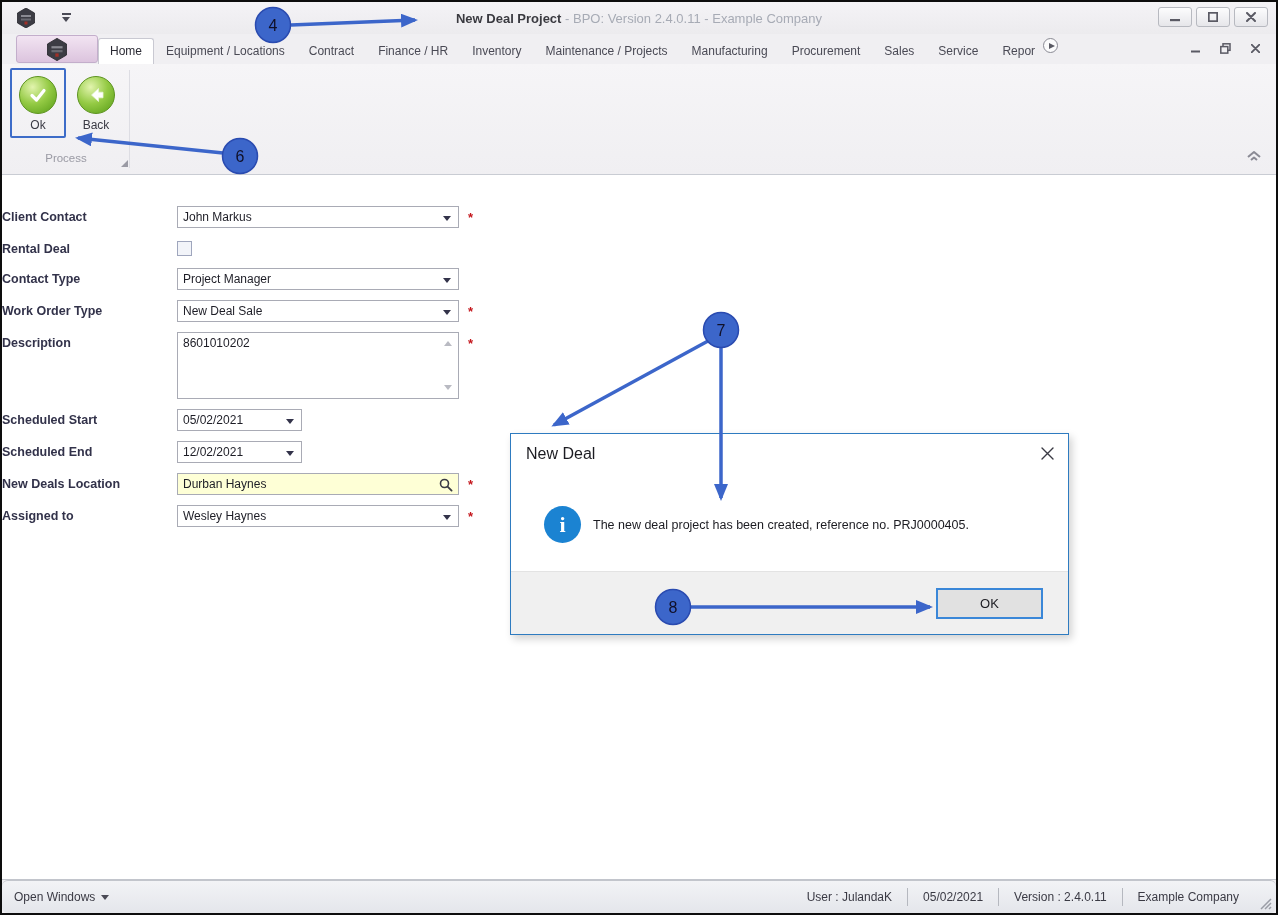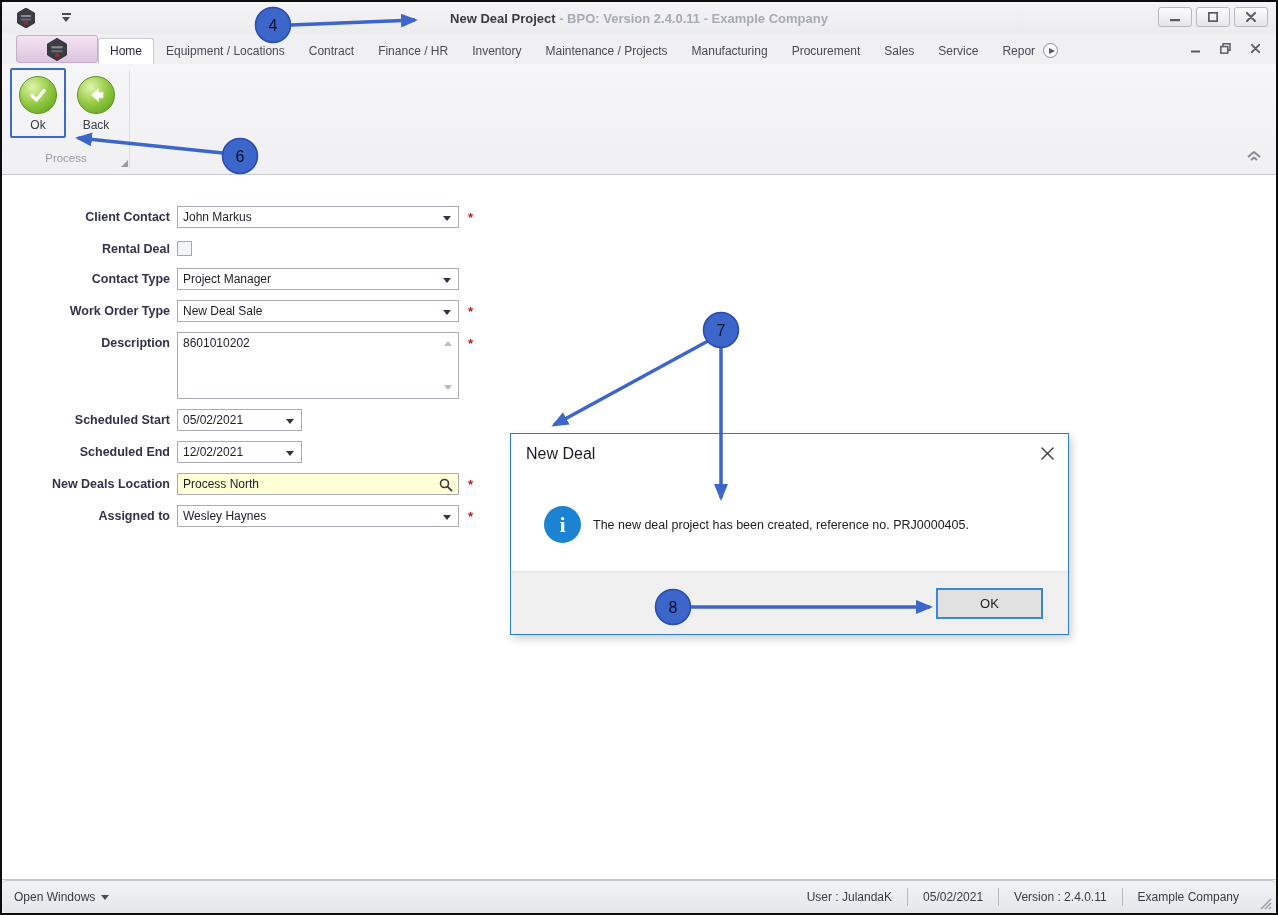--- a/index.html
+++ b/index.html
@@ -24,41 +24,41 @@
   .qat-chevron { margin-left: 24px; width: 14px; height: 10px; position: relative; cursor: default; }
   .qat-chevron .bar { position: absolute; top: 0; left: 2px; width: 9px; height: 2px; background: #4a4a55; }
   .qat-chevron .tri { position: absolute; top: 4px; left: 2px; width: 0; height: 0;
     border-left: 4.5px solid transparent; border-right: 4.5px solid transparent; border-top: 5px solid #4a4a55; }
   .title-center {
     position: absolute; left: 0; right: 0; top: 0; height: 32px;
     display: flex; align-items: center; justify-content: center;
     font-size: 13px; pointer-events: none; white-space: pre;
   }
   .title-primary { font-weight: bold; color: #3a3a40; }
-  .title-secondary { color: #a7abb5; font-weight: bold; }
+  .title-secondary { color: #a7abb5; font-weight: normal; }
   .win-controls { position: absolute; right: 8px; top: 5px; display: flex; gap: 4px; }
   .win-btn {
     width: 34px; height: 20px; border: 1px solid #b7b9c0; border-radius: 3px;
     background: linear-gradient(#fcfcfd, #e6e6ea);
     display: flex; align-items: center; justify-content: center;
   }
   .win-btn svg { display: block; }
 
   
   .tabrow {
     position: relative; height: 30px; display: flex; align-items: flex-end;
     background: #f0eff2;
   }
   .app-button {
     position: absolute; left: 14px; top: 1px; width: 82px; height: 28px;
     border: 1px solid #c3aecb; border-radius: 3px;
     background: linear-gradient(#f2e4f2, #dcc4de);
     display: flex; align-items: center; justify-content: center;
   }
-  .tabs { display: flex; margin-left: 96px; height: 26px; align-items: flex-end; }
+  .tabs { display: flex; margin-left: 96px; height: 26px; }
   .tab {
     padding: 5px 11px; font-size: 12px; color: #4a4a55; height: 26px;
     border: 1px solid transparent; white-space: nowrap;
   }
   .tab.active {
     background: #ffffff; border: 1px solid #c9c9d2; border-bottom: none;
     border-radius: 3px 3px 0 0; color: #2a2a33;
   }
   .tab-scroll {
     width: 15px; height: 15px; border-radius: 50%; border: 1px solid #8a8a94;
@@ -103,21 +103,21 @@
   .ribbon-collapse { position: absolute; right: 14px; bottom: 8px; }
 
   
   .content {
     position: relative; height: 705px; background: #ffffff;
     border-bottom: 1px solid #c2c5cc;
   }
   .form { position: absolute; left: 0; top: 31px; }
   .frow { display: flex; align-items: flex-start; margin-bottom: 10px; }
   .flabel {
-    width: 175px; text-align: right; padding-right: 7px; padding-top: 4px;
+    width: 175px; text-align: left; padding-right: 7px; padding-top: 4px;
     font-weight: bold; font-size: 12.5px; color: #32324a; white-space: nowrap;
   }
   .fwidget { position: relative; }
   .combo {
     width: 282px; height: 22px; border: 1px solid #a9abb5; background: #fff;
     font-size: 12px; color: #1d1d26; display: flex; align-items: center;
     padding: 0 20px 0 5px; position: relative;
   }
   .combo.narrow { width: 125px; }
   .combo .arrow {
@@ -359,21 +359,21 @@
         <div class="flabel">Scheduled End</div>
         <div class="fwidget combo narrow">
           <span>12/02/2021</span>
           <span class="arrow"></span>
         </div>
       </div>
 
       <div class="frow">
         <div class="flabel">New Deals Location</div>
         <div class="fwidget lookup">
-          <span>Process North</span>
+          <span>Durban Haynes</span>
           <svg width="14" height="14" viewBox="0 0 14 14">
             <circle cx="5.5" cy="5.5" r="4" fill="none" stroke="#3a3a44" stroke-width="1.6"></circle>
             <line x1="8.6" y1="8.6" x2="12.6" y2="12.6" stroke="#3a3a44" stroke-width="1.8" stroke-linecap="round"></line>
           </svg>
         </div>
         <span class="req">*</span>
       </div>
 
       <div class="frow">
         <div class="flabel">Assigned to</div>

